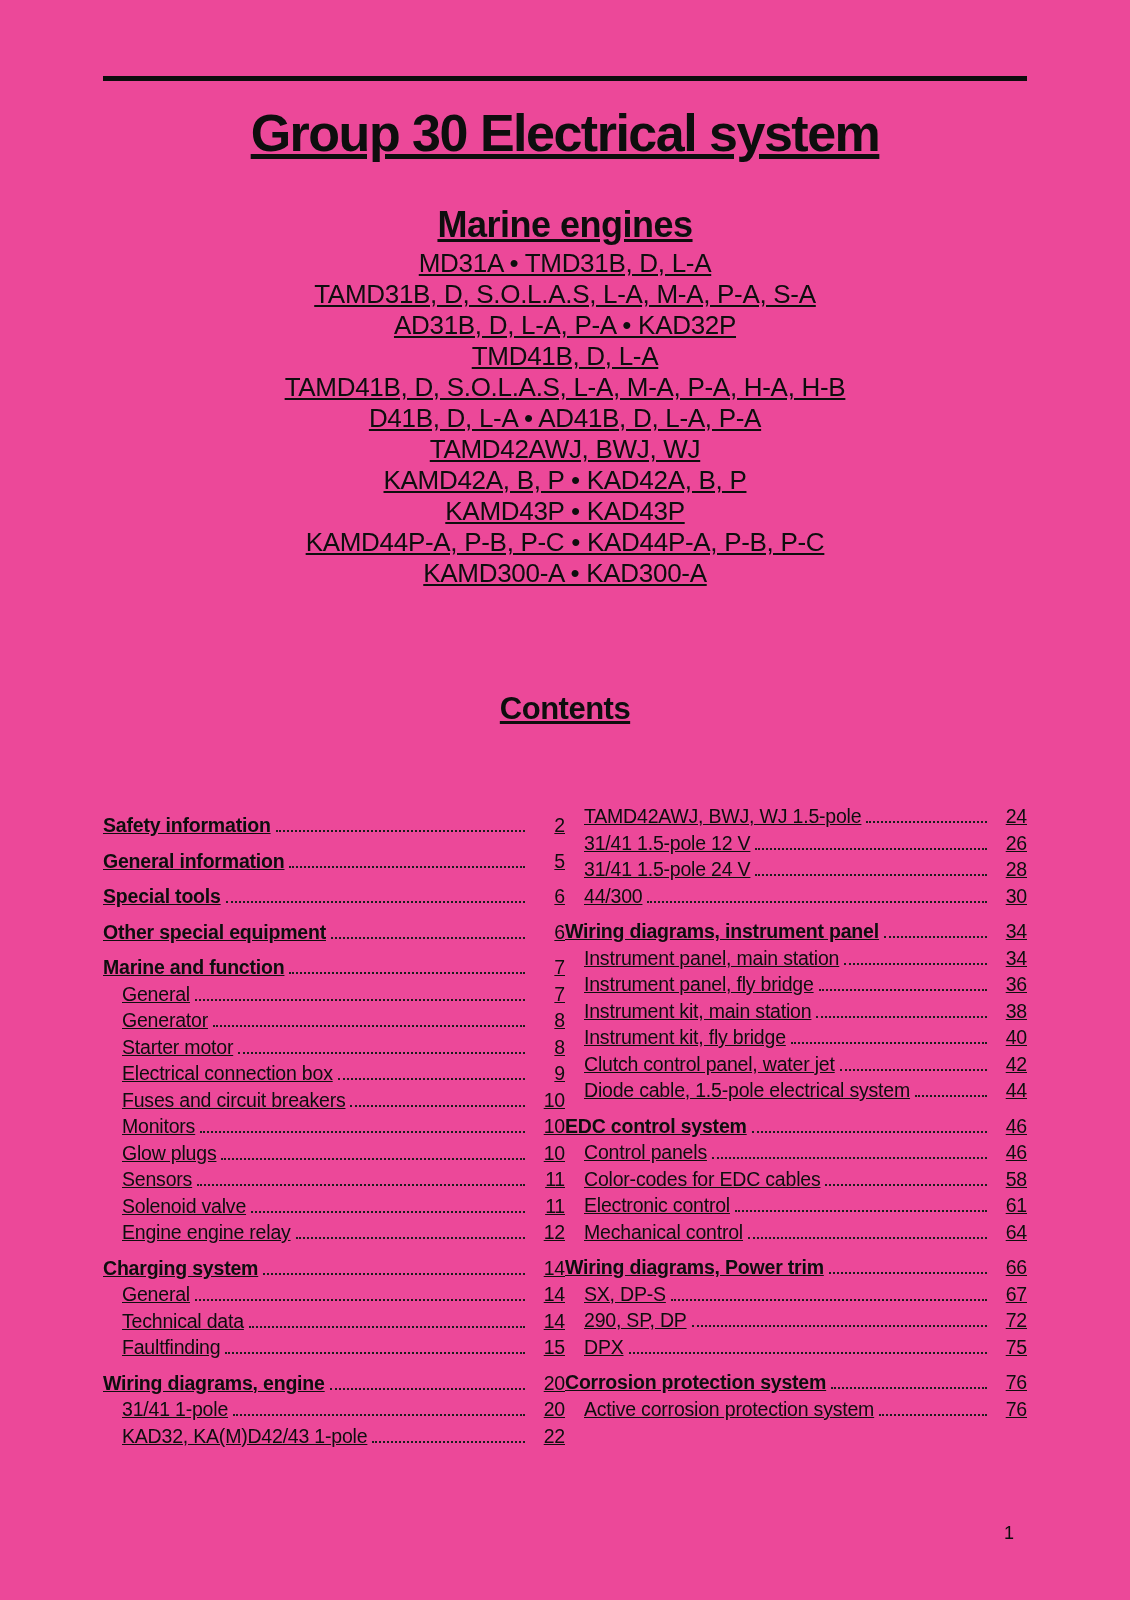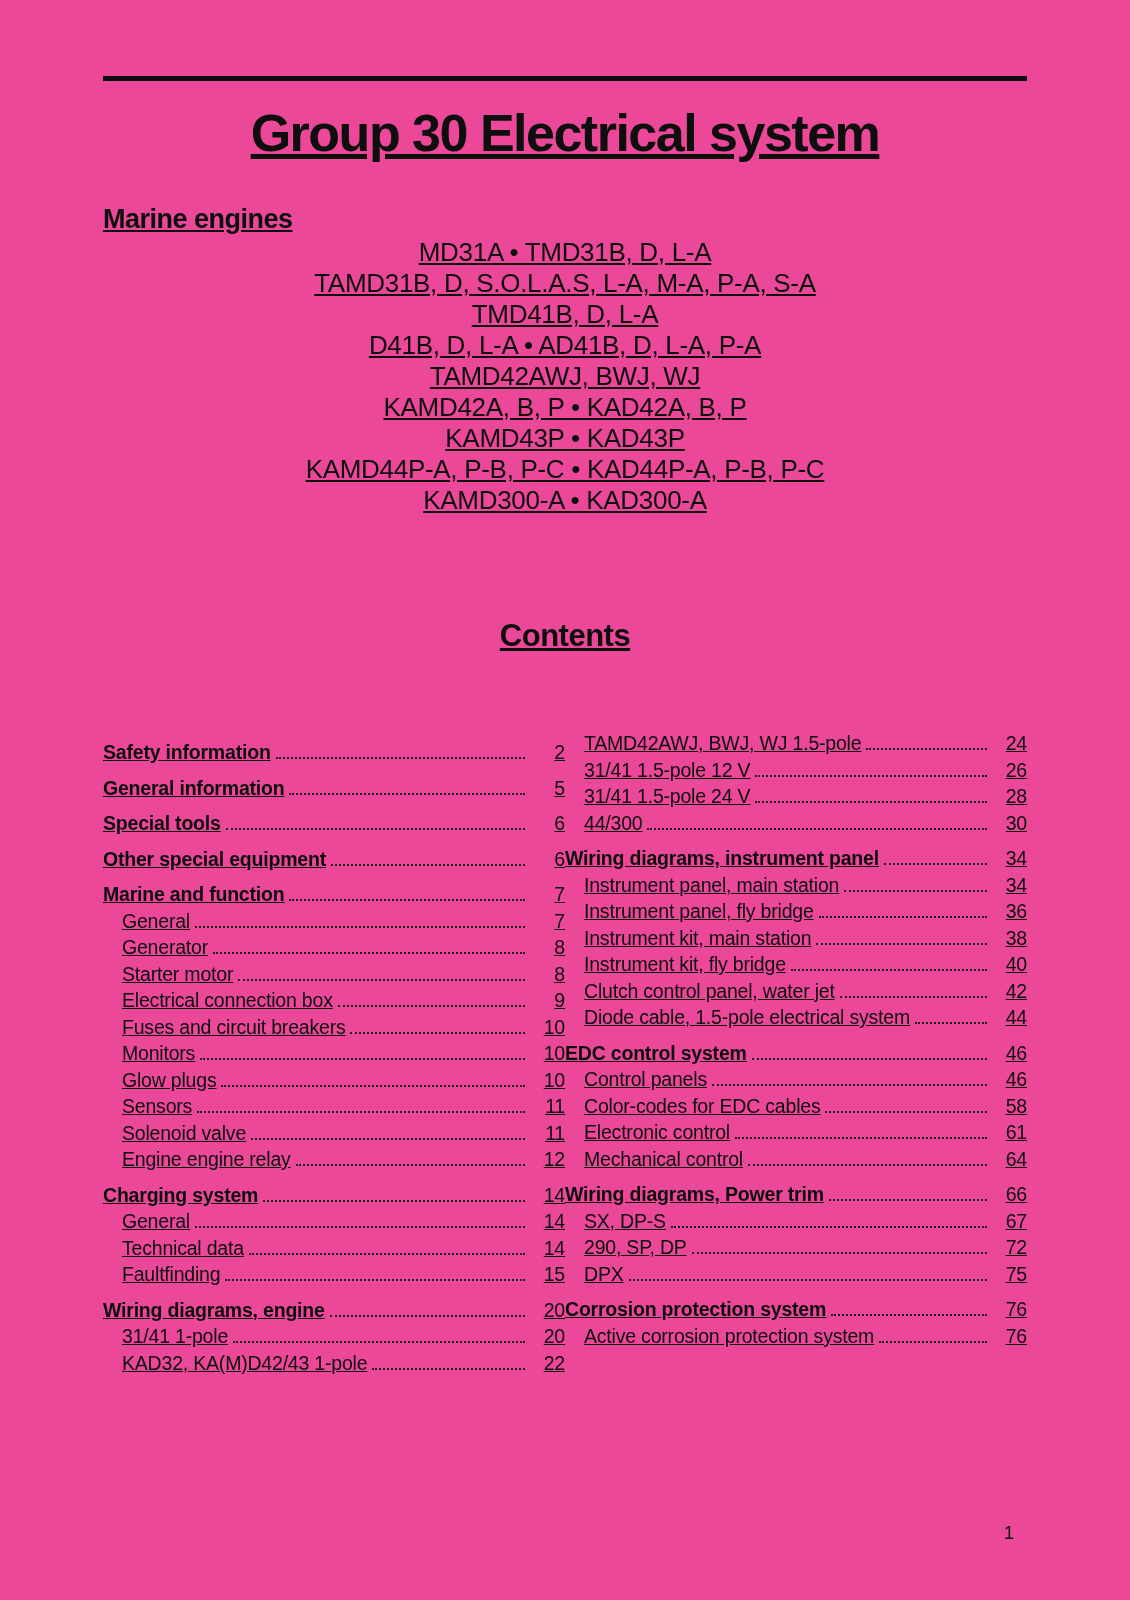--- a/index.html
+++ b/index.html
@@ -29,22 +29,22 @@
   .doc-title {
     margin: 24px 0 0 0;
     text-align: center;
     font-size: 52px;
     font-weight: bold;
     letter-spacing: -1.5px;
     line-height: 1.1;
   }
   .doc-subtitle {
     margin: 42px 0 0 0;
-    text-align: left;
-    font-size: 27px;
+    text-align: center;
+    font-size: 36px;
     font-weight: bold;
     letter-spacing: -0.5px;
   }
   .engine-list {
     margin-top: 2px;
     text-align: center;
     font-size: 26px;
     font-weight: 400;
     letter-spacing: -0.3px;
   }
@@ -112,21 +112,23 @@
 
     <div class="top-rule"></div>
 
     <h1 class="doc-title">Group 30 Electrical system</h1>
 
     <h2 class="doc-subtitle">Marine engines</h2>
 
     <div class="engine-list">
         <div class="engine-line">MD31A • TMD31B, D, L-A</div>
         <div class="engine-line">TAMD31B, D, S.O.L.A.S, L-A, M-A, P-A, S-A</div>
+        <div class="engine-line">AD31B, D, L-A, P-A • KAD32P</div>
         <div class="engine-line">TMD41B, D, L-A</div>
+        <div class="engine-line">TAMD41B, D, S.O.L.A.S, L-A, M-A, P-A, H-A, H-B</div>
         <div class="engine-line">D41B, D, L-A • AD41B, D, L-A, P-A</div>
         <div class="engine-line">TAMD42AWJ, BWJ, WJ</div>
         <div class="engine-line">KAMD42A, B, P • KAD42A, B, P</div>
         <div class="engine-line">KAMD43P • KAD43P</div>
         <div class="engine-line">KAMD44P-A, P-B, P-C • KAD44P-A, P-B, P-C</div>
         <div class="engine-line">KAMD300-A • KAD300-A</div>
       </div>
 
     <h2 class="contents-heading">Contents</h2>
 

